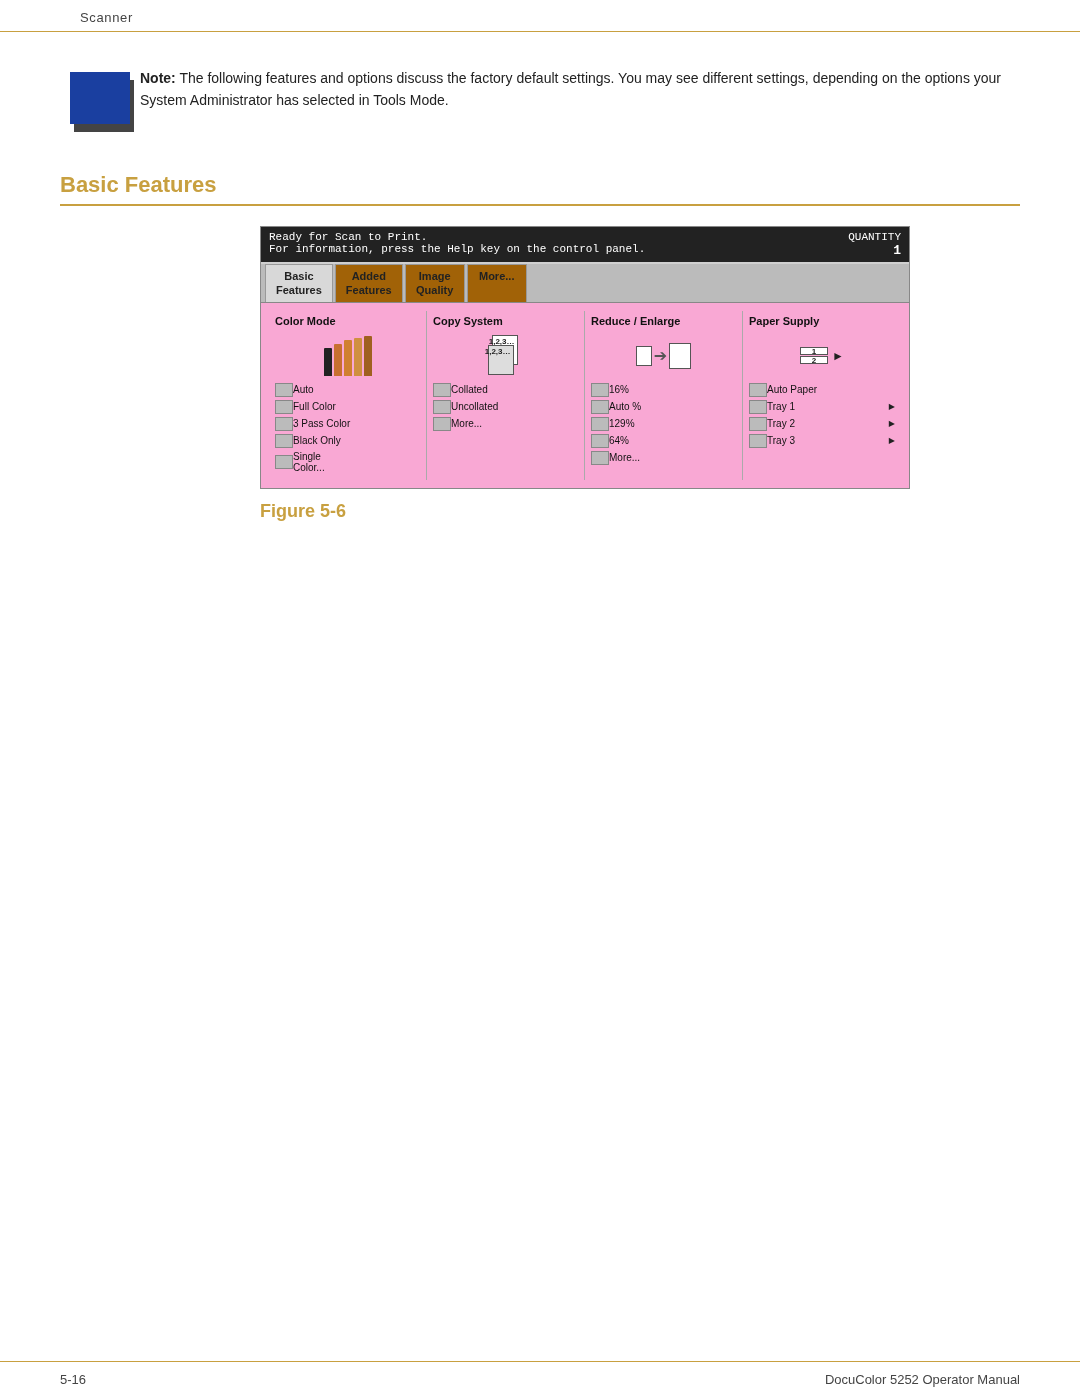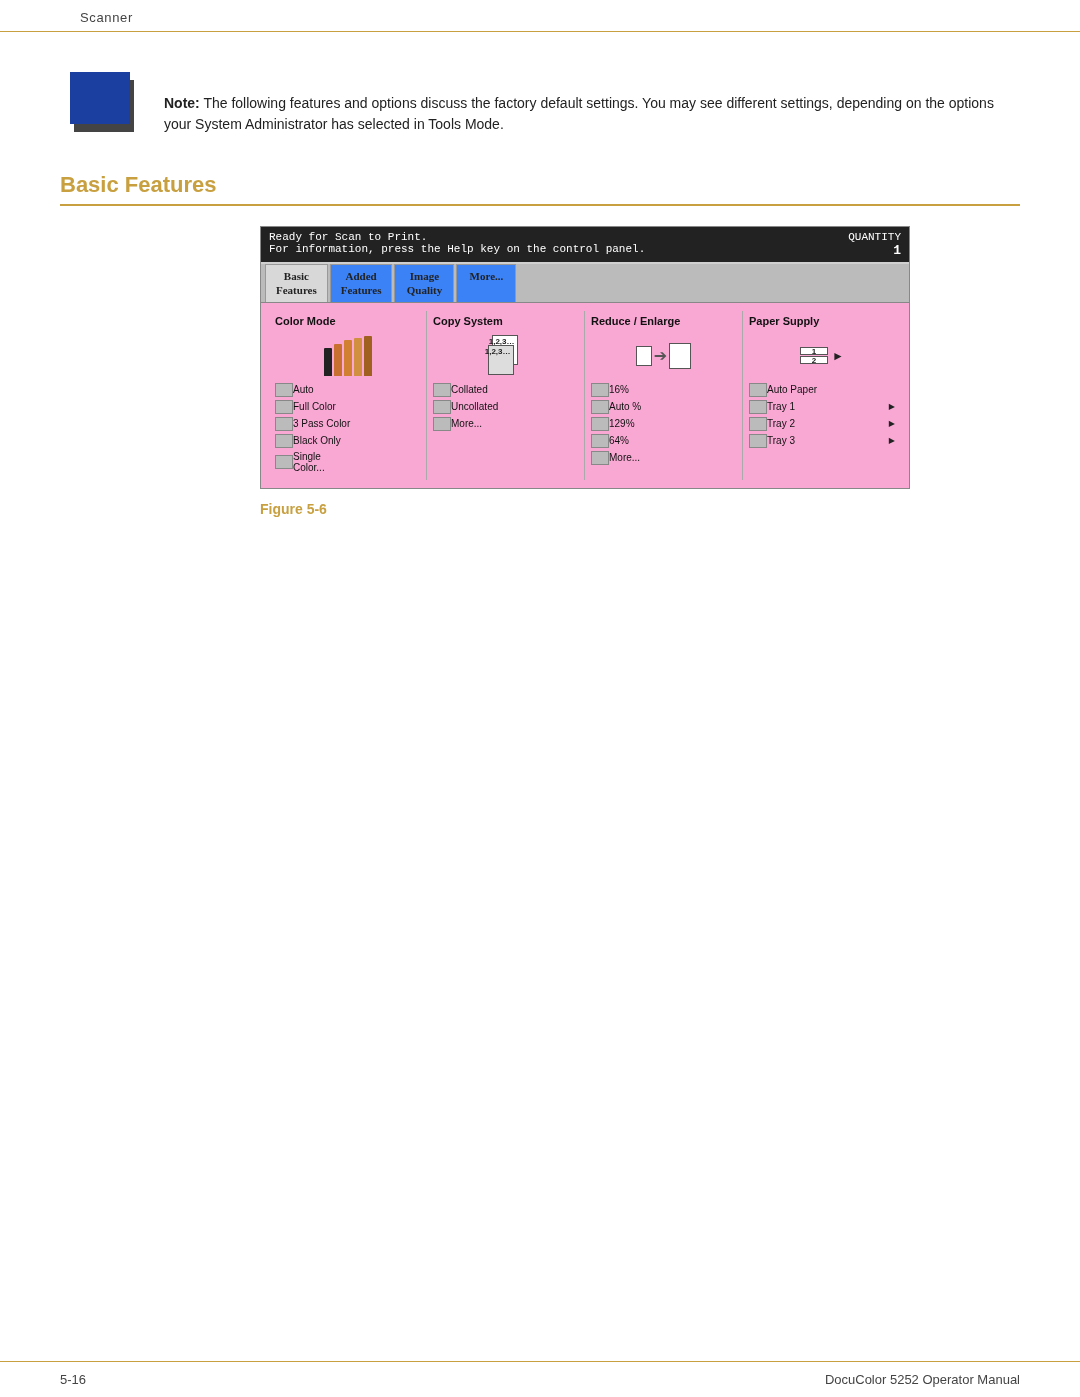--- a/index.html
+++ b/index.html
@@ -27,22 +27,21 @@
     }
 
     
     .content {
       padding: 20px 60px 40px 60px;
     }
 
     
     .note-section {
       display: flex;
-      align-items: flex-end;
-      gap: 24px;
+      align-items: flex-start;
       margin-bottom: 36px;
       margin-top: 16px;
     }
     .note-icon {
       width: 80px;
       height: 68px;
       flex-shrink: 0;
       position: relative;
     }
     .note-icon .blue-rect {
@@ -115,39 +114,38 @@
     }
 
     
     .tabs-row {
       display: flex;
       background: #bbb;
       border-bottom: 1px solid #888;
       padding: 0 4px;
       gap: 2px;
       margin-top: 2px;
-      font-family: Liberation Serif, serif;
     }
     .tab {
       padding: 4px 10px;
       font-size: 11px;
       font-weight: bold;
       background: #ccc;
       border: 1px solid #999;
       border-bottom: none;
       cursor: default;
       min-width: 60px;
       text-align: center;
       line-height: 1.3;
     }
     .tab.active {
       background: #d8d8d8;
     }
     .tab.inactive {
-      background: #3b82f6;
+      background: #a16207;
     }
 
     
     .options-grid {
       display: grid;
       grid-template-columns: 1fr 1fr 1fr 1fr;
       gap: 0;
       padding: 8px;
       background: #f9a8d4;
     }
@@ -241,21 +239,21 @@
     }
     .btn-label {
       font-size: 10px;
       color: #111;
     }
 
     
     .figure-caption {
       margin-left: 200px;
       color: #c8a040;
-      font-size: 14px;
+      font-size: 18px;
       font-weight: bold;
       margin-top: 12px;
     }
 
     
     .page-footer {
       position: absolute;
       bottom: 0;
       left: 0;
       right: 0;

